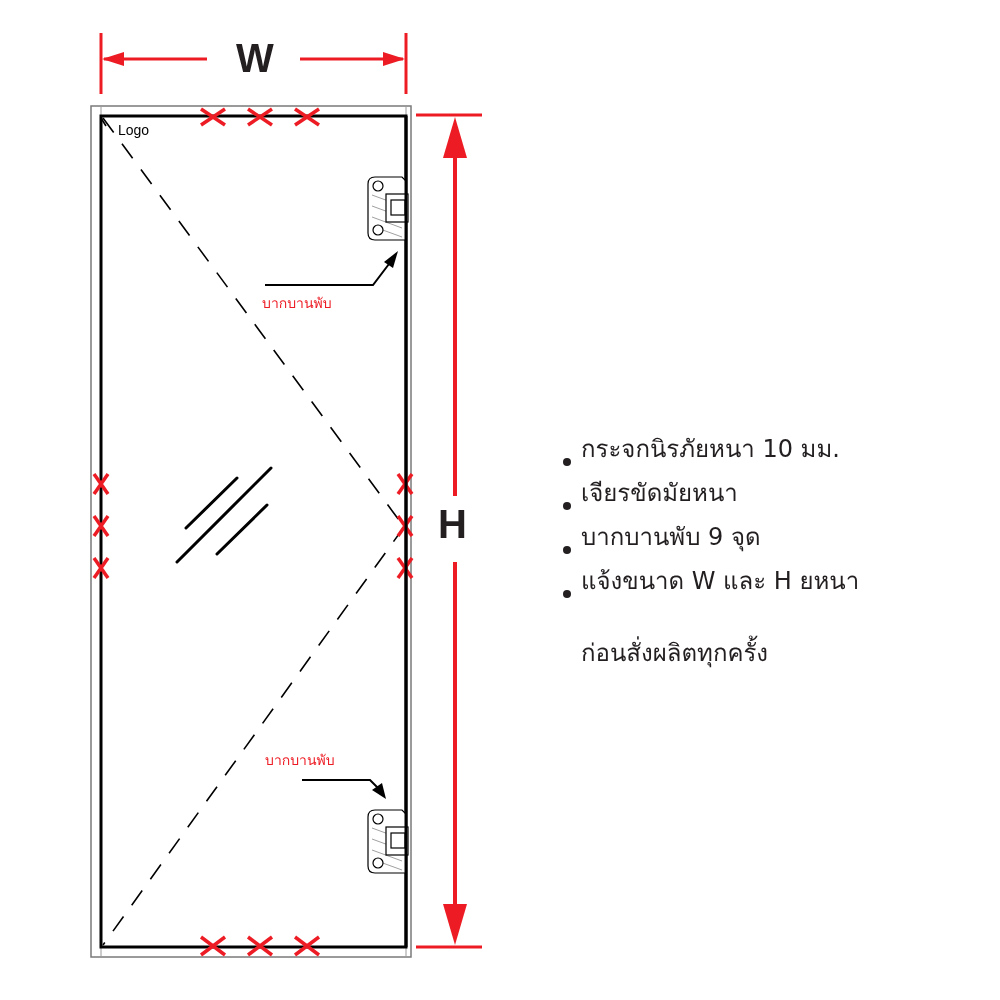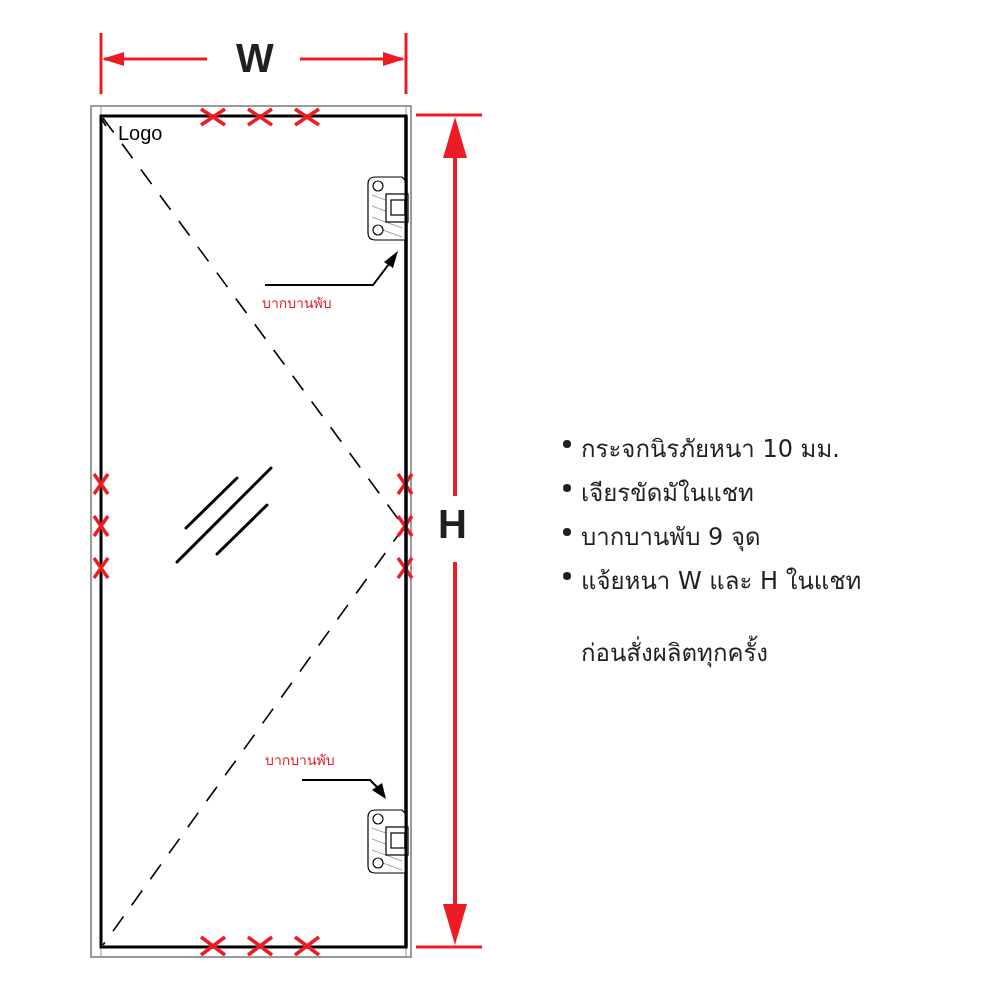--- a/index.html
+++ b/index.html
@@ -4,23 +4,23 @@
   <style>
     html, body { margin: 0; padding: 0; background: #ffffff; }
     body { width: 1000px; height: 1000px; position: relative; overflow: hidden; font-family: "Liberation Sans", "DejaVu Sans", sans-serif; }
     #diagram { position: absolute; left: 0; top: 0; }
     .dim-label { position: absolute; font-weight: bold; color: #231f20; font-family: "Liberation Sans", sans-serif; }
     #w-label { left: 236px; top: 36px; font-size: 40px; }
     #h-label { left: 438px; top: 502px; font-size: 40px; }
     .hinge-label { position: absolute; color: #ed1c24; font-size: 14px; font-family: "DejaVu Sans", sans-serif; white-space: nowrap; }
     #hinge-label-top { left: 262px; top: 292px; }
     #hinge-label-bottom { left: 265px; top: 749px; }
-    #logo-label { position: absolute; left: 118px; top: 122px; font-size: 20px; color: #000; font-family: "Liberation Sans", sans-serif; }
+    #logo-label { position: absolute; left: 118px; top: 122px; font-size: 14px; color: #000; font-family: "Liberation Sans", sans-serif; }
     #specs { position: absolute; left: 563px; top: 427px; font-family: "DejaVu Sans", sans-serif; font-size: 24px; color: #231f20; line-height: 44px; }
-    .spec-item { display: flex; align-items: center; white-space: nowrap; }
+    .spec-item { display: flex; align-items: flex-end; white-space: nowrap; }
     .bullet { display: inline-block; width: 8px; height: 8px; border-radius: 50%; background: #231f20; margin-right: 10px; position: relative; top: -5px; }
     .spec-cont { padding-left: 18px; white-space: nowrap; margin-top: 28px; }
   </style>
 </head>
 <body>
 
 <svg id="diagram" width="1000" height="1000" viewBox="0 0 1000 1000" xmlns="http://www.w3.org/2000/svg">
 
   <g stroke="#ed1c24" fill="#ed1c24">
     <line x1="101" y1="33" x2="101" y2="94" stroke-width="3"></line>
@@ -137,24 +137,24 @@
 <div id="hinge-label-top" class="hinge-label">บากบานพับ</div>
 <div id="hinge-label-bottom" class="hinge-label">บากบานพับ</div>
 
 <div id="specs">
   <div class="spec-item">
     <span class="bullet"></span>
     <span>กระจกนิรภัยหนา 10 มม.</span>
   </div>
   <div class="spec-item">
     <span class="bullet"></span>
-    <span>เจียรขัดมัในแชท</span>
+    <span>เจียรขัดมัยหนา</span>
   </div>
   <div class="spec-item">
     <span class="bullet"></span>
     <span>บากบานพับ 9 จุด</span>
   </div>
   <div class="spec-item">
     <span class="bullet"></span>
-    <span>แจ้ยหนา W และ H ในแชท</span>
+    <span>แจ้งขนาด W และ H ยหนา</span>
   </div>
   <div class="spec-cont">ก่อนสั่งผลิตทุกครั้ง</div>
 </div>
 
 </body></html>

